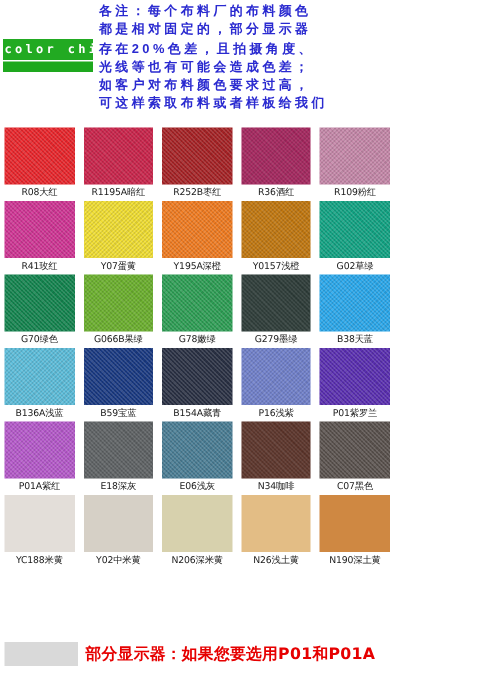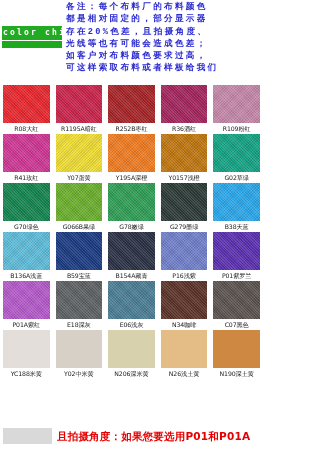--- a/index.html
+++ b/index.html
@@ -28,21 +28,21 @@
     color:#ffffff;font-weight:bold;white-space:nowrap;
     font-family:"DejaVu Sans Mono","Liberation Mono",monospace;
   }
   #header-note{
     position:absolute;left:66px;top:1px;width:196px;
     color:#2a2ad0;
     font-size:8.6px;
     line-height:12.3px;
     letter-spacing:2.3px;
     font-weight:bold;
-    font-family:Liberation Mono, monospace;
+    font-family:Liberation Sans, sans-serif;
     white-space:pre-line;
     transform:scaleX(1.0);
     text-align:justify;
   }
   
   #grid{
     position:absolute;top:84px;left:0;width:263px;
   }
   .chip-row{
     display:flex;
@@ -301,14 +301,14 @@
         <div class="swatch plain" style="background: rgb(207, 136, 66);">
           <div class="weave"></div>
         </div>
         <div class="chip-label">N190深土黄</div>
       </div>
     </div>
   </div>
 
 <div id="footer">
   <div id="footer-swatch" style="background: rgb(217, 217, 217);"></div>
-  <div id="footer-note" style="color: rgb(230, 0, 0);">且拍摄角度：如果您要选用P01和P01A</div>
+  <div id="footer-note" style="color: rgb(230, 0, 0);">部分显示器：如果您要选用P01和P01A</div>
 </div>
 
 </body></html>

